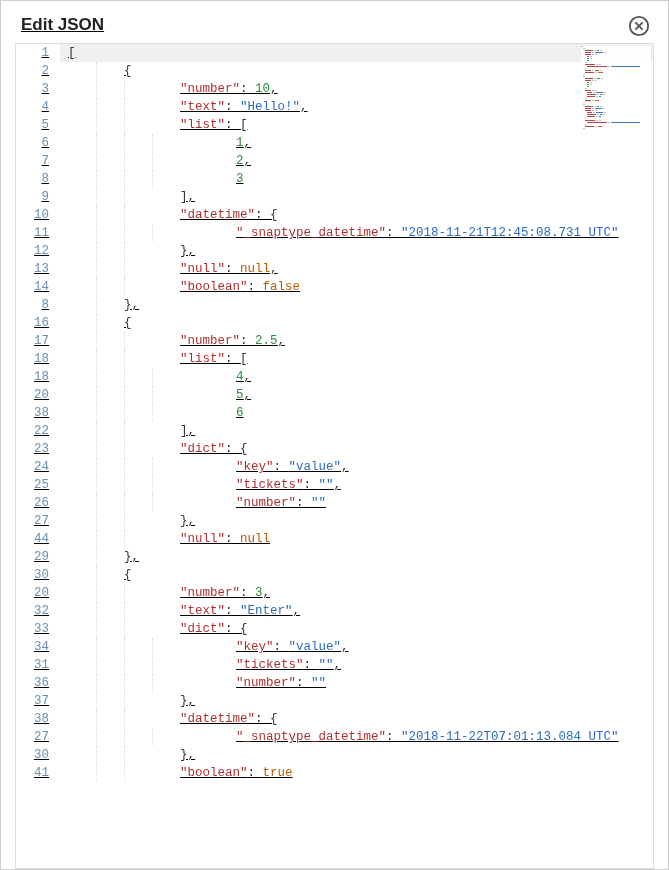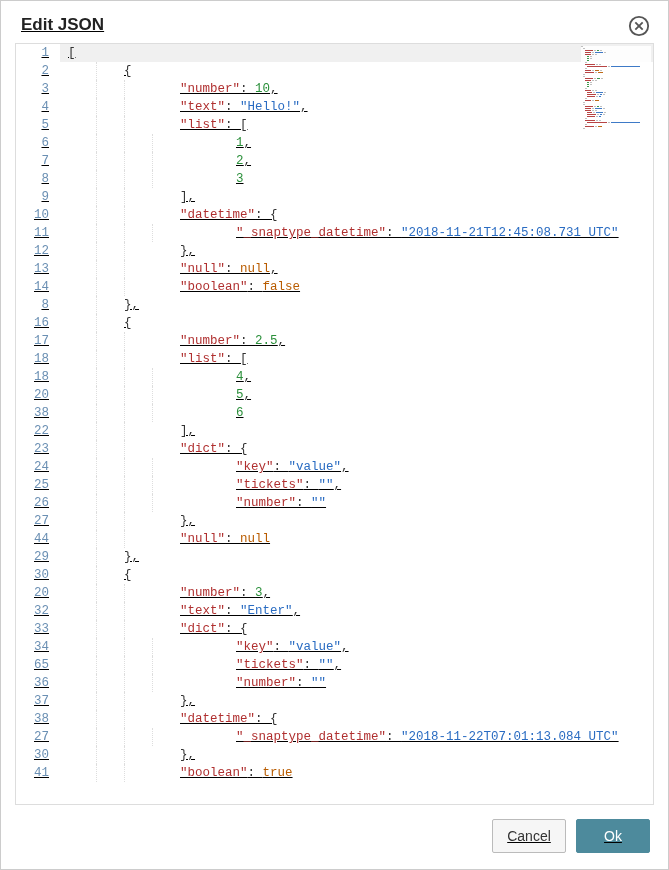--- a/index.html
+++ b/index.html
@@ -179,21 +179,21 @@
           <div>25</div>
           <div>26</div>
           <div>27</div>
           <div>44</div>
           <div>29</div>
           <div>30</div>
           <div>20</div>
           <div>32</div>
           <div>33</div>
           <div>34</div>
-          <div>65</div>
+          <div>31</div>
           <div>36</div>
           <div>37</div>
           <div>38</div>
           <div>27</div>
           <div>30</div>
           <div>41</div>
         </div>
       <div class="code" id="code"><div class="code-line active"><span style="padding-left: 0px; display: inline-block; width: 0px;"></span><span style="padding-left: 0px;"><span class="tk-punc">[</span></span></div><div class="code-line"><span class="indent-guide" style="left: 36px;"></span><span style="padding-left: 28px; display: inline-block; width: 0px;">    </span><span style="padding-left: 28px;"><span class="tk-punc">{</span></span></div><div class="code-line"><span class="indent-guide" style="left: 36px;"></span><span class="indent-guide" style="left: 64px;"></span><span style="padding-left: 56px; display: inline-block; width: 0px;">        </span><span style="padding-left: 56px;"><span class="tk-key">"number"</span><span class="tk-punc">: </span><span class="tk-num">10</span><span class="tk-punc">,</span></span></div><div class="code-line"><span class="indent-guide" style="left: 36px;"></span><span class="indent-guide" style="left: 64px;"></span><span style="padding-left: 56px; display: inline-block; width: 0px;">        </span><span style="padding-left: 56px;"><span class="tk-key">"text"</span><span class="tk-punc">: </span><span class="tk-str">"Hello!"</span><span class="tk-punc">,</span></span></div><div class="code-line"><span class="indent-guide" style="left: 36px;"></span><span class="indent-guide" style="left: 64px;"></span><span style="padding-left: 56px; display: inline-block; width: 0px;">        </span><span style="padding-left: 56px;"><span class="tk-key">"list"</span><span class="tk-punc">: </span><span class="tk-punc">[</span></span></div><div class="code-line"><span class="indent-guide" style="left: 36px;"></span><span class="indent-guide" style="left: 64px;"></span><span class="indent-guide" style="left: 92px;"></span><span style="padding-left: 84px; display: inline-block; width: 0px;">            </span><span style="padding-left: 84px;"><span class="tk-num">1</span><span class="tk-punc">,</span></span></div><div class="code-line"><span class="indent-guide" style="left: 36px;"></span><span class="indent-guide" style="left: 64px;"></span><span class="indent-guide" style="left: 92px;"></span><span style="padding-left: 84px; display: inline-block; width: 0px;">            </span><span style="padding-left: 84px;"><span class="tk-num">2</span><span class="tk-punc">,</span></span></div><div class="code-line"><span class="indent-guide" style="left: 36px;"></span><span class="indent-guide" style="left: 64px;"></span><span class="indent-guide" style="left: 92px;"></span><span style="padding-left: 84px; display: inline-block; width: 0px;">            </span><span style="padding-left: 84px;"><span class="tk-num">3</span></span></div><div class="code-line"><span class="indent-guide" style="left: 36px;"></span><span class="indent-guide" style="left: 64px;"></span><span style="padding-left: 56px; display: inline-block; width: 0px;">        </span><span style="padding-left: 56px;"><span class="tk-punc">],</span></span></div><div class="code-line"><span class="indent-guide" style="left: 36px;"></span><span class="indent-guide" style="left: 64px;"></span><span style="padding-left: 56px; display: inline-block; width: 0px;">        </span><span style="padding-left: 56px;"><span class="tk-key">"datetime"</span><span class="tk-punc">: </span><span class="tk-punc">{</span></span></div><div class="code-line"><span class="indent-guide" style="left: 36px;"></span><span class="indent-guide" style="left: 64px;"></span><span class="indent-guide" style="left: 92px;"></span><span style="padding-left: 84px; display: inline-block; width: 0px;">            </span><span style="padding-left: 84px;"><span class="tk-key">"_snaptype_datetime"</span><span class="tk-punc">: </span><span class="tk-str">"2018-11-21T12:45:08.731 UTC"</span></span></div><div class="code-line"><span class="indent-guide" style="left: 36px;"></span><span class="indent-guide" style="left: 64px;"></span><span style="padding-left: 56px; display: inline-block; width: 0px;">        </span><span style="padding-left: 56px;"><span class="tk-punc">},</span></span></div><div class="code-line"><span class="indent-guide" style="left: 36px;"></span><span class="indent-guide" style="left: 64px;"></span><span style="padding-left: 56px; display: inline-block; width: 0px;">        </span><span style="padding-left: 56px;"><span class="tk-key">"null"</span><span class="tk-punc">: </span><span class="tk-null">null</span><span class="tk-punc">,</span></span></div><div class="code-line"><span class="indent-guide" style="left: 36px;"></span><span class="indent-guide" style="left: 64px;"></span><span style="padding-left: 56px; display: inline-block; width: 0px;">        </span><span style="padding-left: 56px;"><span class="tk-key">"boolean"</span><span class="tk-punc">: </span><span class="tk-bool">false</span></span></div><div class="code-line"><span class="indent-guide" style="left: 36px;"></span><span style="padding-left: 28px; display: inline-block; width: 0px;">    </span><span style="padding-left: 28px;"><span class="tk-punc">},</span></span></div><div class="code-line"><span class="indent-guide" style="left: 36px;"></span><span style="padding-left: 28px; display: inline-block; width: 0px;">    </span><span style="padding-left: 28px;"><span class="tk-punc">{</span></span></div><div class="code-line"><span class="indent-guide" style="left: 36px;"></span><span class="indent-guide" style="left: 64px;"></span><span style="padding-left: 56px; display: inline-block; width: 0px;">        </span><span style="padding-left: 56px;"><span class="tk-key">"number"</span><span class="tk-punc">: </span><span class="tk-num">2.5</span><span class="tk-punc">,</span></span></div><div class="code-line"><span class="indent-guide" style="left: 36px;"></span><span class="indent-guide" style="left: 64px;"></span><span style="padding-left: 56px; display: inline-block; width: 0px;">        </span><span style="padding-left: 56px;"><span class="tk-key">"list"</span><span class="tk-punc">: </span><span class="tk-punc">[</span></span></div><div class="code-line"><span class="indent-guide" style="left: 36px;"></span><span class="indent-guide" style="left: 64px;"></span><span class="indent-guide" style="left: 92px;"></span><span style="padding-left: 84px; display: inline-block; width: 0px;">            </span><span style="padding-left: 84px;"><span class="tk-num">4</span><span class="tk-punc">,</span></span></div><div class="code-line"><span class="indent-guide" style="left: 36px;"></span><span class="indent-guide" style="left: 64px;"></span><span class="indent-guide" style="left: 92px;"></span><span style="padding-left: 84px; display: inline-block; width: 0px;">            </span><span style="padding-left: 84px;"><span class="tk-num">5</span><span class="tk-punc">,</span></span></div><div class="code-line"><span class="indent-guide" style="left: 36px;"></span><span class="indent-guide" style="left: 64px;"></span><span class="indent-guide" style="left: 92px;"></span><span style="padding-left: 84px; display: inline-block; width: 0px;">            </span><span style="padding-left: 84px;"><span class="tk-num">6</span></span></div><div class="code-line"><span class="indent-guide" style="left: 36px;"></span><span class="indent-guide" style="left: 64px;"></span><span style="padding-left: 56px; display: inline-block; width: 0px;">        </span><span style="padding-left: 56px;"><span class="tk-punc">],</span></span></div><div class="code-line"><span class="indent-guide" style="left: 36px;"></span><span class="indent-guide" style="left: 64px;"></span><span style="padding-left: 56px; display: inline-block; width: 0px;">        </span><span style="padding-left: 56px;"><span class="tk-key">"dict"</span><span class="tk-punc">: </span><span class="tk-punc">{</span></span></div><div class="code-line"><span class="indent-guide" style="left: 36px;"></span><span class="indent-guide" style="left: 64px;"></span><span class="indent-guide" style="left: 92px;"></span><span style="padding-left: 84px; display: inline-block; width: 0px;">            </span><span style="padding-left: 84px;"><span class="tk-key">"key"</span><span class="tk-punc">: </span><span class="tk-str">"value"</span><span class="tk-punc">,</span></span></div><div class="code-line"><span class="indent-guide" style="left: 36px;"></span><span class="indent-guide" style="left: 64px;"></span><span class="indent-guide" style="left: 92px;"></span><span style="padding-left: 84px; display: inline-block; width: 0px;">            </span><span style="padding-left: 84px;"><span class="tk-key">"tickets"</span><span class="tk-punc">: </span><span class="tk-str">""</span><span class="tk-punc">,</span></span></div><div class="code-line"><span class="indent-guide" style="left: 36px;"></span><span class="indent-guide" style="left: 64px;"></span><span class="indent-guide" style="left: 92px;"></span><span style="padding-left: 84px; display: inline-block; width: 0px;">            </span><span style="padding-left: 84px;"><span class="tk-key">"number"</span><span class="tk-punc">: </span><span class="tk-str">""</span></span></div><div class="code-line"><span class="indent-guide" style="left: 36px;"></span><span class="indent-guide" style="left: 64px;"></span><span style="padding-left: 56px; display: inline-block; width: 0px;">        </span><span style="padding-left: 56px;"><span class="tk-punc">},</span></span></div><div class="code-line"><span class="indent-guide" style="left: 36px;"></span><span class="indent-guide" style="left: 64px;"></span><span style="padding-left: 56px; display: inline-block; width: 0px;">        </span><span style="padding-left: 56px;"><span class="tk-key">"null"</span><span class="tk-punc">: </span><span class="tk-null">null</span></span></div><div class="code-line"><span class="indent-guide" style="left: 36px;"></span><span style="padding-left: 28px; display: inline-block; width: 0px;">    </span><span style="padding-left: 28px;"><span class="tk-punc">},</span></span></div><div class="code-line"><span class="indent-guide" style="left: 36px;"></span><span style="padding-left: 28px; display: inline-block; width: 0px;">    </span><span style="padding-left: 28px;"><span class="tk-punc">{</span></span></div><div class="code-line"><span class="indent-guide" style="left: 36px;"></span><span class="indent-guide" style="left: 64px;"></span><span style="padding-left: 56px; display: inline-block; width: 0px;">        </span><span style="padding-left: 56px;"><span class="tk-key">"number"</span><span class="tk-punc">: </span><span class="tk-num">3</span><span class="tk-punc">,</span></span></div><div class="code-line"><span class="indent-guide" style="left: 36px;"></span><span class="indent-guide" style="left: 64px;"></span><span style="padding-left: 56px; display: inline-block; width: 0px;">        </span><span style="padding-left: 56px;"><span class="tk-key">"text"</span><span class="tk-punc">: </span><span class="tk-str">"Enter"</span><span class="tk-punc">,</span></span></div><div class="code-line"><span class="indent-guide" style="left: 36px;"></span><span class="indent-guide" style="left: 64px;"></span><span style="padding-left: 56px; display: inline-block; width: 0px;">        </span><span style="padding-left: 56px;"><span class="tk-key">"dict"</span><span class="tk-punc">: </span><span class="tk-punc">{</span></span></div><div class="code-line"><span class="indent-guide" style="left: 36px;"></span><span class="indent-guide" style="left: 64px;"></span><span class="indent-guide" style="left: 92px;"></span><span style="padding-left: 84px; display: inline-block; width: 0px;">            </span><span style="padding-left: 84px;"><span class="tk-key">"key"</span><span class="tk-punc">: </span><span class="tk-str">"value"</span><span class="tk-punc">,</span></span></div><div class="code-line"><span class="indent-guide" style="left: 36px;"></span><span class="indent-guide" style="left: 64px;"></span><span class="indent-guide" style="left: 92px;"></span><span style="padding-left: 84px; display: inline-block; width: 0px;">            </span><span style="padding-left: 84px;"><span class="tk-key">"tickets"</span><span class="tk-punc">: </span><span class="tk-str">""</span><span class="tk-punc">,</span></span></div><div class="code-line"><span class="indent-guide" style="left: 36px;"></span><span class="indent-guide" style="left: 64px;"></span><span class="indent-guide" style="left: 92px;"></span><span style="padding-left: 84px; display: inline-block; width: 0px;">            </span><span style="padding-left: 84px;"><span class="tk-key">"number"</span><span class="tk-punc">: </span><span class="tk-str">""</span></span></div><div class="code-line"><span class="indent-guide" style="left: 36px;"></span><span class="indent-guide" style="left: 64px;"></span><span style="padding-left: 56px; display: inline-block; width: 0px;">        </span><span style="padding-left: 56px;"><span class="tk-punc">},</span></span></div><div class="code-line"><span class="indent-guide" style="left: 36px;"></span><span class="indent-guide" style="left: 64px;"></span><span style="padding-left: 56px; display: inline-block; width: 0px;">        </span><span style="padding-left: 56px;"><span class="tk-key">"datetime"</span><span class="tk-punc">: </span><span class="tk-punc">{</span></span></div><div class="code-line"><span class="indent-guide" style="left: 36px;"></span><span class="indent-guide" style="left: 64px;"></span><span class="indent-guide" style="left: 92px;"></span><span style="padding-left: 84px; display: inline-block; width: 0px;">            </span><span style="padding-left: 84px;"><span class="tk-key">"_snaptype_datetime"</span><span class="tk-punc">: </span><span class="tk-str">"2018-11-22T07:01:13.084 UTC"</span></span></div><div class="code-line"><span class="indent-guide" style="left: 36px;"></span><span class="indent-guide" style="left: 64px;"></span><span style="padding-left: 56px; display: inline-block; width: 0px;">        </span><span style="padding-left: 56px;"><span class="tk-punc">},</span></span></div><div class="code-line"><span class="indent-guide" style="left: 36px;"></span><span class="indent-guide" style="left: 64px;"></span><span style="padding-left: 56px; display: inline-block; width: 0px;">        </span><span style="padding-left: 56px;"><span class="tk-key">"boolean"</span><span class="tk-punc">: </span><span class="tk-bool">true</span></span></div></div>
     </div>
     <div class="minimap" id="minimap">
@@ -379,18 +379,14 @@
           <div style="height: 1px; width: 9px; background: rgb(176, 48, 48); margin-right: 1px;"></div>
           <div style="height: 1px; width: 2px; background: rgb(187, 187, 187); margin-right: 1px;"></div>
           <div style="height: 1px; width: 4px; background: rgb(185, 92, 0); margin-right: 1px;"></div>
         </div>
         <div style="display: flex; height: 2px; margin-left: 2px;">
           <div style="height: 1px; width: 2px; background: rgb(187, 187, 187); margin-right: 1px;"></div>
         </div>
       </div>
   </div>
 
-  <div class="footer">
-    <button class="btn">Cancel</button>
-    <button class="btn btn-primary">Ok</button>
-  </div>
 
 </div>
 
 </body></html>

